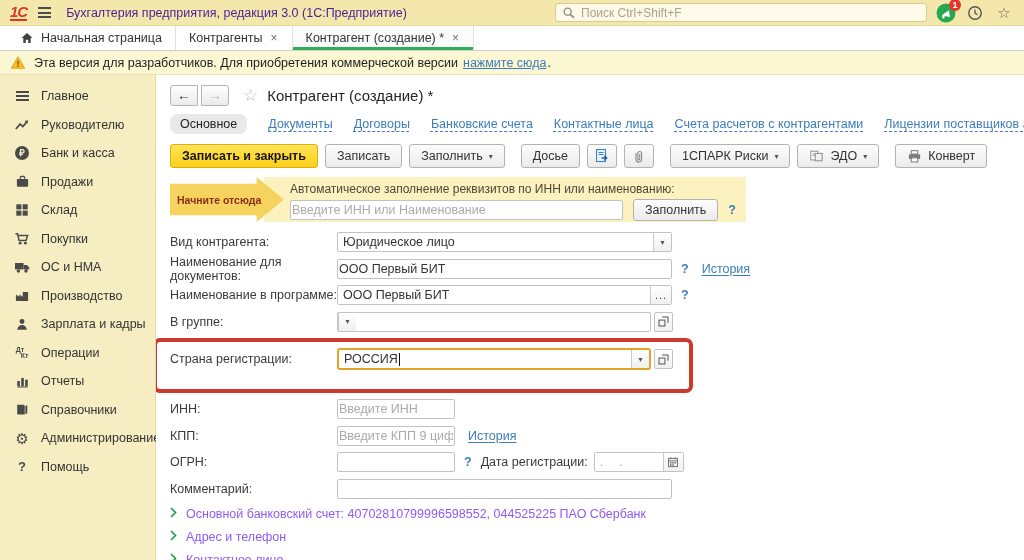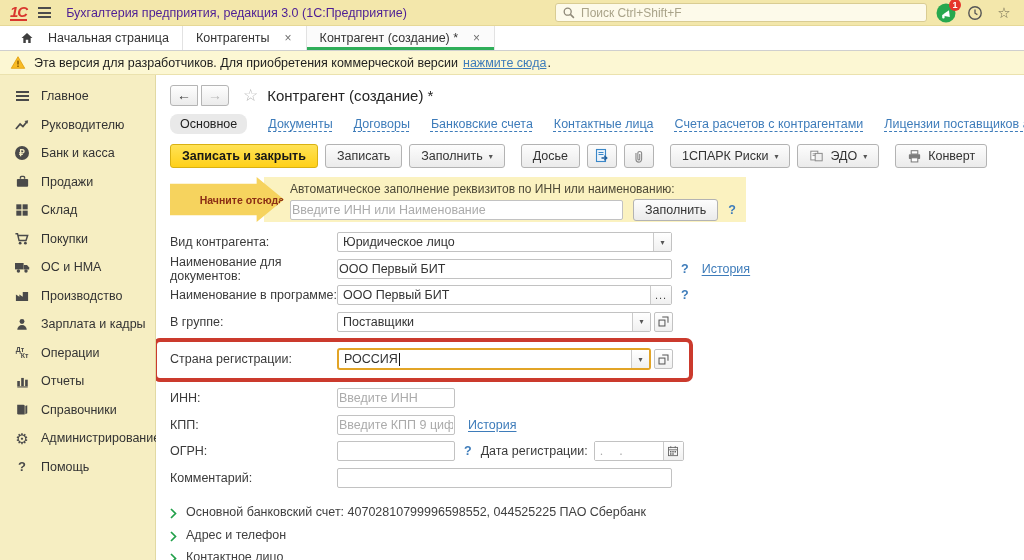--- a/index.html
+++ b/index.html
@@ -24,21 +24,21 @@
   .tb-ico { width:20px; height:20px; display:flex; align-items:center; justify-content:center;
             cursor:pointer; flex:none; position:relative; }
   .badge { position:absolute; top:-4px; right:-5px; background:#e5352b; color:#fff; font-size:9px;
            font-weight:bold; min-width:12px; height:12px; line-height:12px; border-radius:7px;
            text-align:center; padding:0 2px; }
   .star-glyph { font-size:15px; color:#6f6a52; line-height:1; }
 
   
   .tabbar { height:25px; background:#fff; border-bottom:1px solid #cfcfcf; display:flex;
             align-items:stretch; padding-left:6px; flex:none; }
-  .tab { display:flex; align-items:center; gap:14px; padding:0 13px; font-size:12.5px; color:#333;
+  .tab { display:flex; align-items:center; gap:7px; padding:0 13px; font-size:12.5px; color:#333;
          border-right:1px solid #e2e2e2; position:relative; cursor:pointer; white-space:nowrap; }
   .tab:first-child { border-left:1px solid transparent; }
   .tab.active { background:#fbfbfb; }
   .tab.active::after { content:""; position:absolute; left:0; right:0; bottom:0; height:3px; background:#2fae59; }
   .tab .x { color:#707070; font-size:12px; padding:0 1px; }
 
   
   .warnbar { height:24px; background:#fcf7d3; border-bottom:1px solid #ebe2ae; display:flex;
              align-items:center; gap:8px; padding:0 10px; font-size:12.5px; color:#1d1d1d; flex:none; }
   .warnbar a { color:#3e7cba; text-decoration:underline; cursor:pointer; }
@@ -80,22 +80,22 @@
          display:flex; align-items:center; gap:6px; white-space:nowrap; }
   .btn.primary { background:linear-gradient(#ffe256,#ffd019); border-color:#d9b112; font-weight:bold; color:#171717; }
   .btn .caret { font-size:8px; color:#555; }
   .icon-btn { width:30px; padding:0; justify-content:center; }
   .gap-l { margin-left:9px; }
 
   
   .autofill-row { display:flex; align-items:stretch; margin-top:8px; height:45px; }
   .start-arrow { width:114px; flex:none; background:#f6d35e; position:relative; z-index:2;
                  clip-path:polygon(0 15%, 76% 15%, 76% 0, 100% 50%, 76% 100%, 76% 85%, 0 85%);
-                 display:flex; align-items:center; padding-left:24px; font-size:10.5px; font-weight:bold;
-                 color:#8a2d15;justify-content:flex-end; }
+                 display:flex; align-items:center; padding-left:7px; font-size:10.5px; font-weight:bold;
+                 color:#8a2d15; }
   .autofill-panel { background:#fbf2c0; width:482px; margin-left:-20px; padding:5px 10px 5px 26px; flex:none; }
   .autofill-title { font-size:12px; color:#4c4836; }
   .autofill-controls { display:flex; align-items:center; gap:10px; margin-top:3px; }
   .txt { height:20px; border:1px solid #c2c2c2; border-radius:2px; background:#fff; font-size:12.5px;
          padding:0 1px; color:#333; font-family:"Liberation Sans", sans-serif; outline:none; }
   .txt::placeholder { color:#ababab; }
   .autofill-controls .txt { width:348px; }
   .btn.small { height:22px; }
   .help { color:#3e7cba; font-weight:bold; font-size:12.5px; cursor:pointer; }
 
@@ -114,36 +114,36 @@
   .open-btn { width:19px; height:20px; margin-left:3px; border:1px solid #c2c2c2; border-radius:2px;
               background:linear-gradient(#fff,#f0f0f0); display:flex; align-items:center; justify-content:center;
               cursor:pointer; flex:none; }
   .w335 { width:335px; } .w118 { width:118px; }
   .hist { color:#3e7cba; text-decoration:underline; text-underline-offset:2px; cursor:pointer; margin-left:13px; }
   .inline-gap { margin-left:9px; }
   .caret-bar { width:1px; height:13px; background:#111; margin-left:1px; }
 
   
   .highlight-box { border:4px solid #cb3a2d; border-radius:7px; width:540px; margin:3px 12px 3px -17px;
-                   padding:5px 0 7px 13px; }
+                   padding:5px 0 18px 13px; }
   .combo.focused { border:2px solid #e2a426; border-radius:3px; height:22px; }
 
   .date-combo { display:flex; align-items:stretch; width:90px; height:20px; border:1px solid #c2c2c2;
                 border-radius:2px; background:#fff; margin-left:6px; }
   .date-combo input { flex:1; border:none; outline:none; min-width:0; padding:0 5px; font-size:12.5px;
                       font-family:"Liberation Sans", sans-serif; color:#333; }
   .date-combo input::placeholder { color:#ababab; letter-spacing:3px; }
   .date-combo .seg { width:20px; flex:none; border-left:1px solid #cacaca;
                      background:linear-gradient(#fff,#f0f0f0); display:flex; align-items:center;
                      justify-content:center; cursor:pointer; }
 
   
   .sections { margin-top:5px; }
-  .section-link { display:flex; align-items:flex-end; gap:9px; height:22.8px; font-size:12.5px;
-                  color:#404040; cursor:pointer; }
+  .section-link { display:flex; align-items:flex-start; gap:9px; height:22.8px; font-size:12.5px;
+                  color:#8b5cf6; cursor:pointer; }
 </style>
 </head>
 <body>
 
 <div class="app">
 
   <div class="titlebar">
     <span class="logo">1С</span>
     <span class="hamb">
         <i></i>
@@ -431,21 +431,20 @@
           <div class="combo">
             <span class="val">ООО Первый БИТ</span>
             <span class="seg dots">...</span>
           </div>
           <span class="help inline-gap">?</span>
         </div>
 
         <div class="field-row">
           <span class="field-label">В группе:</span>
           <div class="combo w-open">
-            <span class="val">Поставщики</span>
             <span class="seg">
                 <span>▾</span>
               </span>
           </div>
           <span class="open-btn">
             <svg width="11" height="11" viewBox="0 0 13 13">
               <rect x="1.2" y="4.8" width="7" height="7" fill="none" stroke="#555" stroke-width="1.2"></rect>
               <path d="M5 1.2 H11.8 V8" fill="none" stroke="#555" stroke-width="1.2"></path>
             </svg>
           </span>

